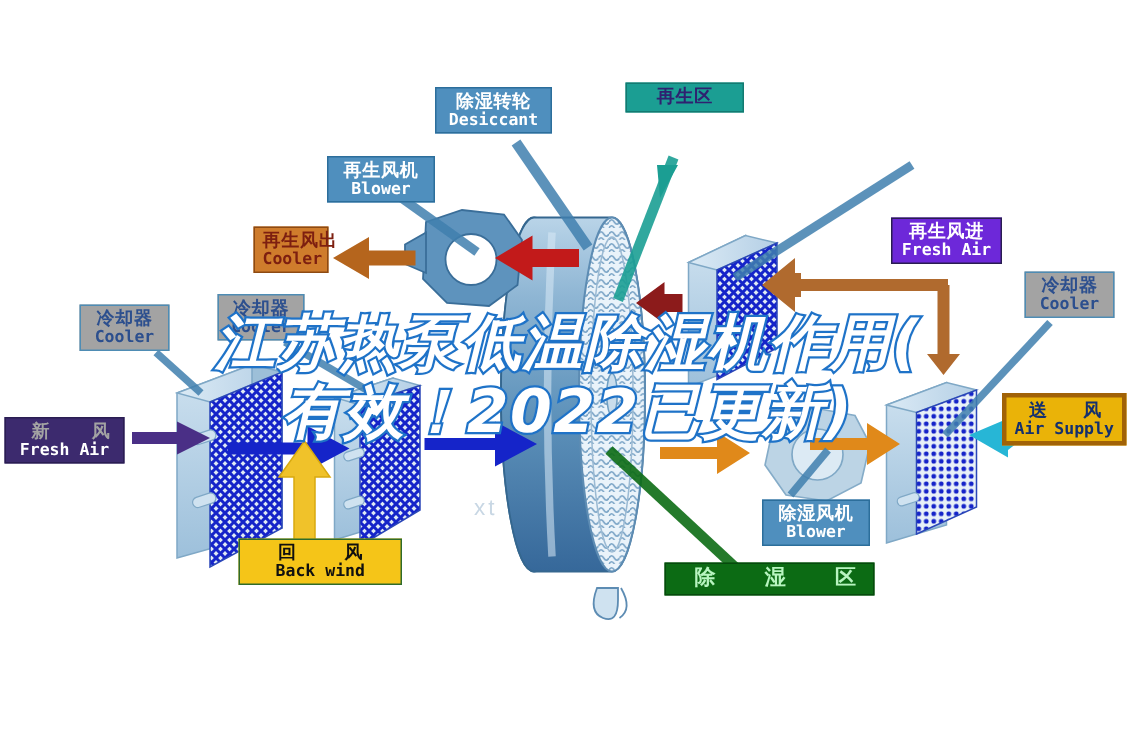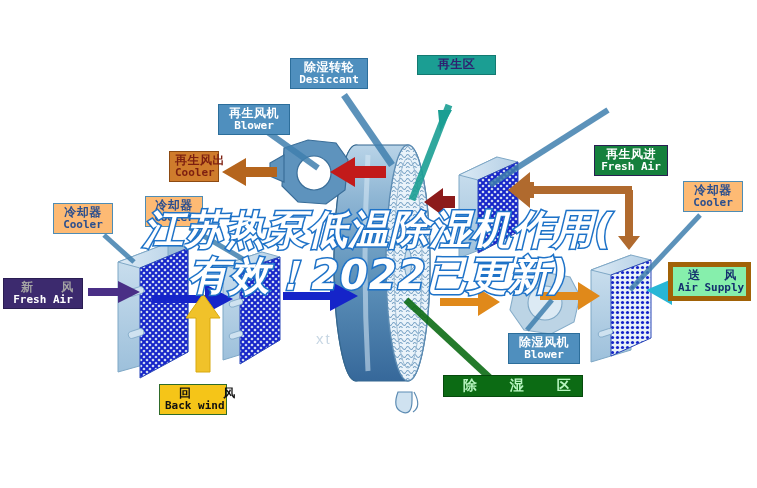--- a/index.html
+++ b/index.html
@@ -14,45 +14,45 @@
   .lbl .cn{display:block;font-family:"DejaVu Sans","Liberation Sans",sans-serif;
            font-weight:700;letter-spacing:.5px;}
   .lbl .en{display:block;font-family:"DejaVu Sans Mono","Liberation Mono",monospace;
            font-weight:700;letter-spacing:0px;}
 
   
   .sky{background:#4f8fbe;border:1px solid #2c6e9b;color:#ffffff;}
   .sky .cn{font-size:12px;color:#ffffff;}
   .sky .en{font-size:11px;color:#ffffff;}
 
-  .sky2{background:#fdba74;border:1px solid #4e8cb4;}
+  .sky2{background:#a3a3a3;border:1px solid #4e8cb4;}
   .sky2 .cn{font-size:12px;color:#2c4f8e;}
   .sky2 .en{font-size:11px;color:#2c4f8e;}
 
   
   .orange{background:#cf7c2c;border:1px solid #8d4a12;}
   .orange .cn{font-size:12px;color:#7d1f10;}
   .orange .en{font-size:11px;color:#7d1f10;}
 
   
   .purple{background:#3c2a6e;border:1px solid #2a1d52;}
   .purple .cn{font-size:12px;color:#a3a3a3;letter-spacing:12px;text-indent:12px;}
   .purple .en{font-size:11px;color:#ffffff;}
 
-  .purple2{background:#15803d;border:1px solid #2a1d52;}
+  .purple2{background:#6d28d9;border:1px solid #2a1d52;}
   .purple2 .cn{font-size:12px;color:#ffffff;}
   .purple2 .en{font-size:11px;color:#ffffff;}
 
   
   .teal{background:#1b9e93;border:1px solid #137a71;}
   .teal .cn{font-size:12px;color:#2f2170;}
   .teal .en{font-size:11px;color:#2f2170;}
 
   
-  .cyan{background:#86efac;border:5px solid #a16207;}
+  .cyan{background:#eab308;border:3px solid #a16207;}
   .cyan .cn{font-size:12px;color:#14306e;letter-spacing:10px;text-indent:10px;}
   .cyan .en{font-size:11px;color:#14306e;}
 
   
   .yellow{background:#f5c518;border:1px solid #2f6b2a;}
   .yellow .cn{font-size:12px;color:#101010;letter-spacing:14px;text-indent:14px;}
   .yellow .en{font-size:11px;color:#101010;}
 
   
   .green{background:#0c6b14;border:1px solid #064a0d;}
@@ -290,21 +290,21 @@
   <div class="lbl purple" style="left:3px;top:278px;width:80px;">
     <span class="cn">新 风</span>
     <span class="en">Fresh Air</span>
   </div>
 
   <div class="lbl cyan" style="left:668px;top:262px;width:83px;">
     <span class="cn">送 风</span>
     <span class="en">Air Supply</span>
   </div>
 
-  <div class="lbl yellow" style="left:159px;top:384px;width:68px;">
+  <div class="lbl yellow" style="left:159px;top:359px;width:109px;">
     <span class="cn">回 风</span>
     <span class="en">Back wind</span>
   </div>
 
   <div class="lbl sky" style="left:508px;top:333px;width:72px;">
     <span class="cn">除湿风机</span>
     <span class="en">Blower</span>
   </div>
 
   <div class="lbl green" style="left:443px;top:375px;width:140px;">

